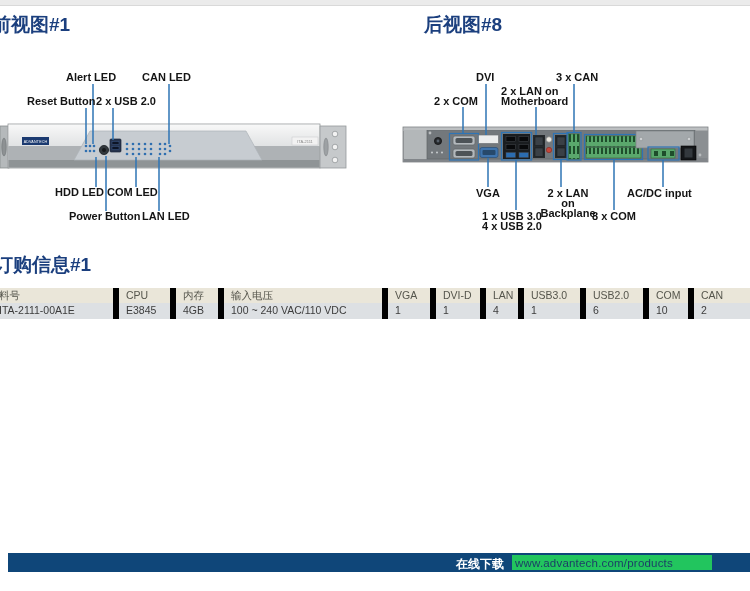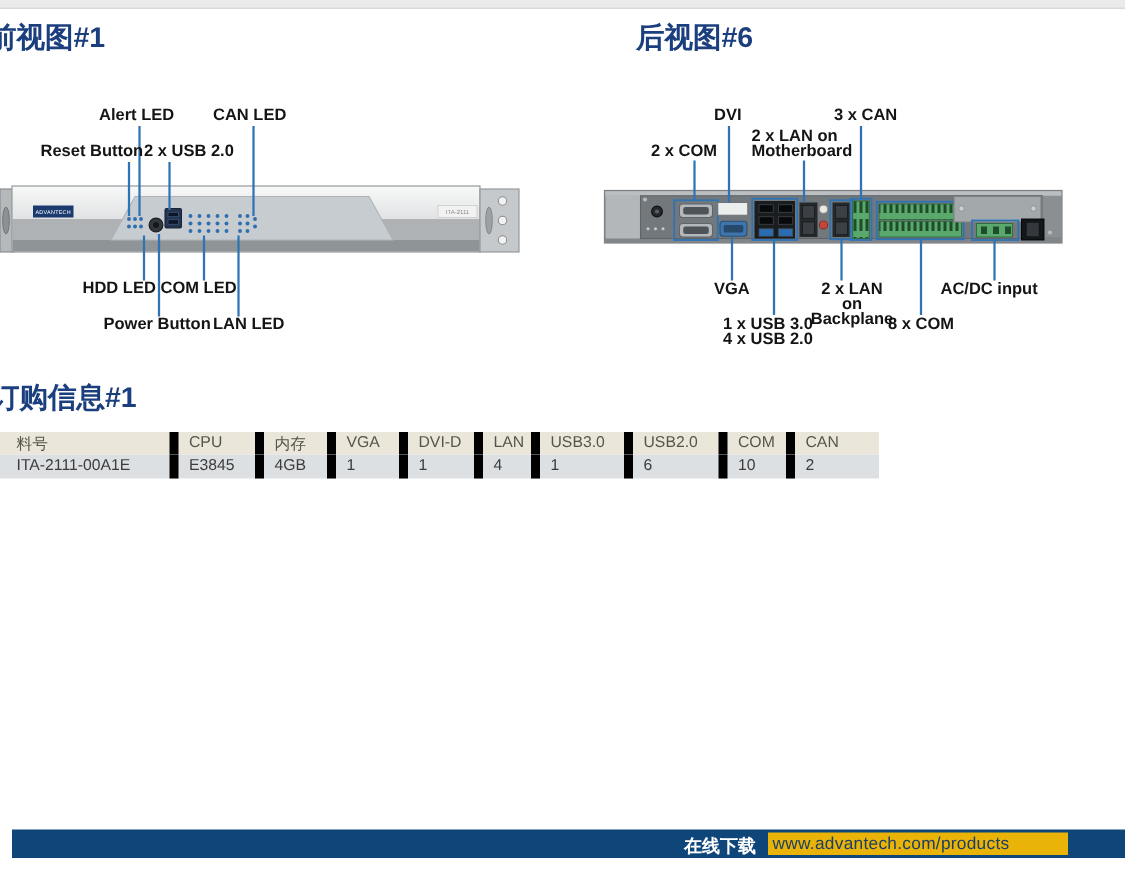--- a/index.html
+++ b/index.html
@@ -17,37 +17,37 @@
 
   .diag-label{position:absolute;font-size:11px;font-weight:bold;color:#141414;white-space:pre-line;line-height:10px;}
   .lbl-center{text-align:center;}
 
   
   .order-table{position:absolute;left:0;top:288px;width:750px;}
   .tr{display:flex;width:750px;}
   .cell{box-sizing:border-box;padding:1px 0 0 7px;border-left:6px solid #000000;white-space:nowrap;overflow:hidden;font-size:10.5px;}
   .th-row .cell{background:#eae6d9;height:15px;color:#55554c;}
   .td-row .cell{background:#dde0e3;height:16px;color:#3c3c3c;}
-  .cell.first{border-left:none;padding-left:16px;text-indent:-5px;}
+  .cell.first{border-left:none;padding-left:4px;text-indent:-5px;}
 
   
   .footer-bar{position:absolute;left:8px;top:553px;width:742px;height:19px;background:#0f4679;}
   .download-label{position:absolute;left:456px;top:556px;font-size:12px;font-weight:bold;color:#ffffff;white-space:nowrap;text-align:right;}
-  .url-box{position:absolute;left:512px;top:555px;width:200px;height:15px;background:#eab308;display:flex;align-items:center;padding-left:3px;box-sizing:border-box;}
+  .url-box{position:absolute;left:512px;top:555px;width:200px;height:15px;background:#22c55e;display:flex;align-items:center;padding-left:3px;box-sizing:border-box;}
   .url-box span{font-size:11.5px;color:#1c3f66;letter-spacing:.2px;white-space:nowrap;}
 </style>
 </head>
 <body>
 
 <div id="screen">
 
   <div class="topband"></div>
 
   <div class="section-title" id="title-front">前视图#1</div>
-  <div class="section-title" id="title-rear">后视图#6</div>
+  <div class="section-title" id="title-rear">后视图#8</div>
 
   <svg id="diagram" viewBox="0 60 750 175">
     <defs>
       <linearGradient id="frontTop" x1="0" y1="0" x2="0" y2="1">
         <stop offset="0" stop-color="#f8f8f8"></stop>
           <stop offset="1" stop-color="#e0e2e3"></stop>
       </linearGradient>
       <pattern id="comb" width="4" height="12" patternUnits="userSpaceOnUse">
         <rect width="4" height="12" fill="#5aa86c"></rect>
         <rect x="1" y="2" width="2" height="8" fill="#1e4d2b"></rect>
@@ -235,32 +235,34 @@
 4 x USB 2.0</div>
   <div class="diag-label" style="left:592px;top:211px">8 x COM</div>
 
   <div class="section-title" id="title-order">订购信息#1</div>
 
   <div class="order-table">
     <div class="tr th-row">
       <div class="cell first" style="width:113px">料号</div>
       <div class="cell" style="width:57px">CPU</div>
       <div class="cell" style="width:48px">内存</div>
+      <div class="cell" style="width:164px">输入电压</div>
       <div class="cell" style="width:48px">VGA</div>
       <div class="cell" style="width:50px">DVI-D</div>
       <div class="cell" style="width:38px">LAN</div>
       <div class="cell" style="width:62px">USB3.0</div>
       <div class="cell" style="width:63px">USB2.0</div>
       <div class="cell" style="width:45px">COM</div>
       <div class="cell" style="width:62px">CAN</div>
     </div>
     <div class="tr td-row">
       <div class="cell first" style="width:113px">ITA-2111-00A1E</div>
       <div class="cell" style="width:57px">E3845</div>
       <div class="cell" style="width:48px">4GB</div>
+      <div class="cell" style="width:164px">100 ~ 240 VAC/110 VDC</div>
       <div class="cell" style="width:48px">1</div>
       <div class="cell" style="width:50px">1</div>
       <div class="cell" style="width:38px">4</div>
       <div class="cell" style="width:62px">1</div>
       <div class="cell" style="width:63px">6</div>
       <div class="cell" style="width:45px">10</div>
       <div class="cell" style="width:62px">2</div>
     </div>
   </div>
 

